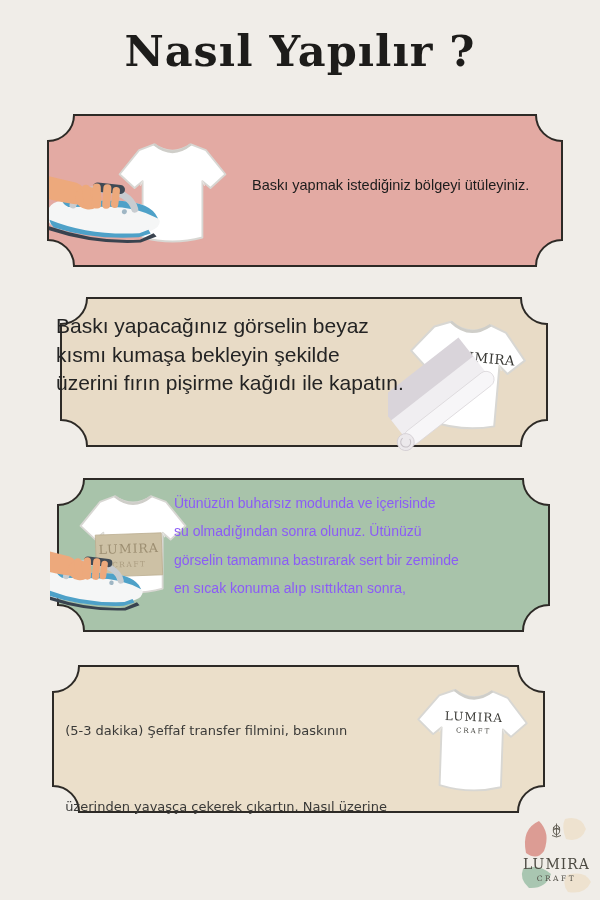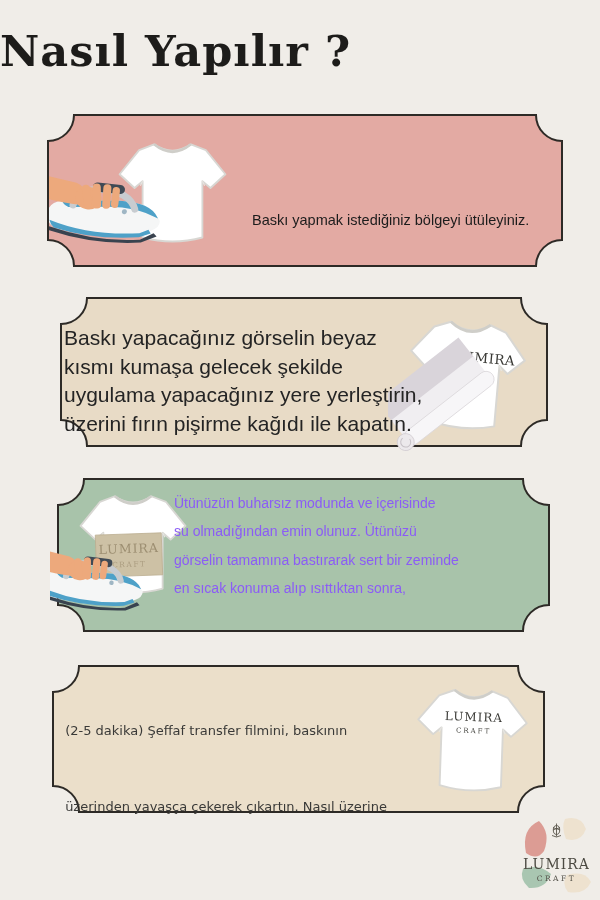--- a/index.html
+++ b/index.html
@@ -5,29 +5,29 @@
   html,body { margin:0; padding:0; }
   body {
     width:600px; height:900px;
     position:relative;
     background:#f0ede8;
     overflow:hidden;
     font-family:"Liberation Sans", sans-serif;
   }
   .title {
     position:absolute; top:26px; left:0; width:100%;
-    margin:0; 
+    margin:0; text-align:center;
     font-family:"DejaVu Serif", serif;
     font-weight:bold; font-size:43px; letter-spacing:1px;
     color:#1d1c1a;
   }
   svg.panel, svg.illus, svg.logo { position:absolute; display:block; }
   .txt { position:absolute; }
-  #t1 { left:252px; top:177px; font-size:14.5px; color:#1c1c1c;margin-top:35px; }
-  #t2 { left:64px;  top:312px; font-size:21px;  line-height:28.5px; color:#242424;margin-top:12px; }
+  #t1 { left:252px; top:177px; font-size:14.5px; color:#1c1c1c; }
+  #t2 { left:56px;  top:312px; font-size:21px;  line-height:28.5px; color:#242424; }
   #t3 { left:174px; top:489px; font-size:14px;  line-height:28.4px; color:#8b5cf6;
         font-family:Liberation Sans, sans-serif; }
   #t4 { left:61px;  top:668px; font-size:13px;  line-height:25.2px; color:#3a3a38;
         font-family:"DejaVu Sans", sans-serif; white-space:pre; }
   .ln { white-space:pre; }
 </style>
 </head>
 <body>
 
 <svg style="position:absolute;width:0;height:0" aria-hidden="true">
@@ -105,32 +105,31 @@
     <text x="67" y="47" text-anchor="middle" font-family="DejaVu Serif, serif" font-size="12" letter-spacing="1" fill="#3b3b37">LUMIRA</text>
     <text x="67" y="59" text-anchor="middle" font-family="DejaVu Serif, serif" font-size="7" letter-spacing="2" fill="#4a4a45">CRAFT</text>
   </g>
 </svg>
 
 <div class="txt" id="t1">
   <div class="ln">Baskı yapmak istediğiniz bölgeyi ütüleyiniz.</div>
 </div>
 <div class="txt" id="t2">
   <div class="ln">Baskı yapacağınız görselin beyaz</div>
-  <div class="ln">kısmı kumaşa gelecek şekilde</div>
-  <div class="ln">uygulama yapacağınız yere yerleştirin,</div>
+  <div class="ln">kısmı kumaşa bekleyin şekilde</div>
   <div class="ln">üzerini fırın pişirme kağıdı ile kapatın.</div>
 </div>
 <div class="txt" id="t3">
   <div class="ln">Ütünüzün buharsız modunda ve içerisinde</div>
-  <div class="ln">su olmadığından emin olunuz. Ütünüzü</div>
+  <div class="ln">su olmadığından sonra olunuz. Ütünüzü</div>
   <div class="ln">görselin tamamına bastırarak sert bir zeminde</div>
   <div class="ln">en sıcak konuma alıp ısıttıktan sonra,</div>
 </div>
 <div class="txt" id="t4">
-  <div class="ln"> (2-5 dakika) Şeffaf transfer filmini, baskının</div>
+  <div class="ln"> (5-3 dakika) Şeffaf transfer filmini, baskının</div>
   <div class="ln"> üzerinden yavaşça çekerek çıkartın. Nasıl üzerine</div>
   
   
   
 </div>
 
 <svg class="logo" style="left:513px;top:817px" width="87" height="80" viewBox="0 0 87 80">
   <path d="M13,36 Q8,12 26,4 Q38,16 31,34 Q24,44 13,36 Z" fill="#dc9c94"></path>
   <path d="M52,2 Q68,-2 73,12 Q68,26 53,22 Q48,10 52,2 Z" fill="#eee2cf"></path>
   <path d="M10,52 Q26,46 38,57 Q33,72 16,71 Q6,62 10,52 Z" fill="#a9c6b1"></path>

